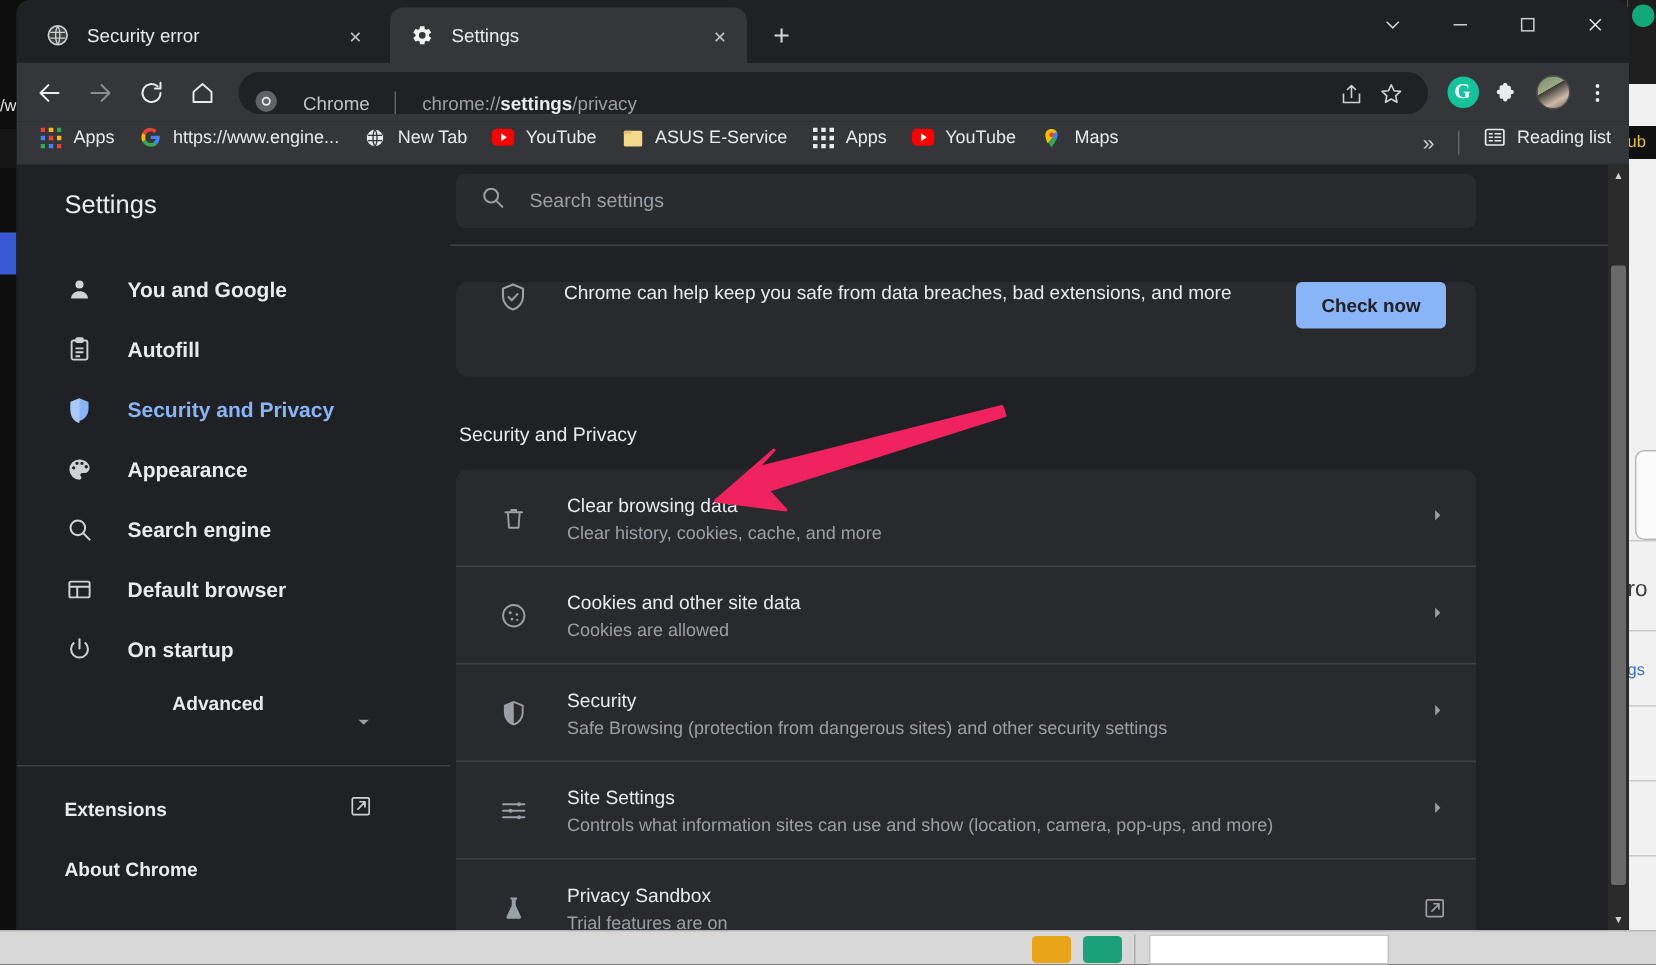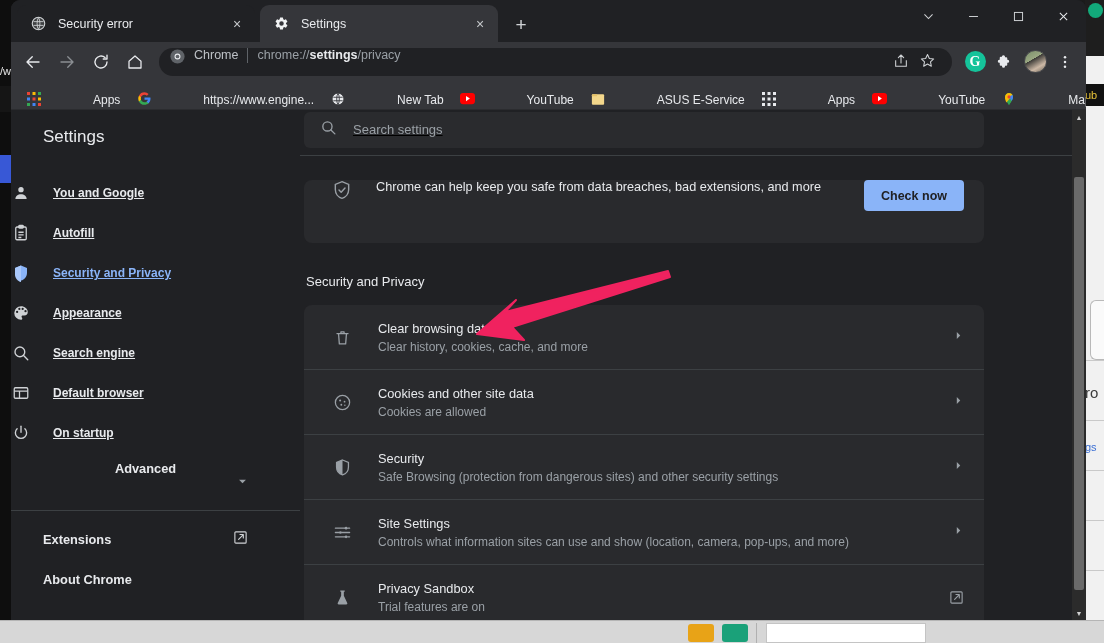--- a/index.html
+++ b/index.html
@@ -121,22 +121,23 @@
   }
   .nav-btn {
     width:32px; height:32px; flex:0 0 32px; margin-right:2px;
     display:flex; align-items:center; justify-content:center;
     border-radius:50%;
   }
   .nav-btn svg { display:block; }
   #omnibox {
     flex:1 1 auto; height:28px; margin:0 8px 0 6px;
     background:#202124; border-radius:14px;
-    display:flex; align-items:flex-start; padding:0 10px;
+    display:flex; align-items:flex-end; padding:0 10px;
     min-width:0;
+    gap:8px;
   }
   #omni-chrome-icon { width:17px; height:17px; flex:0 0 17px; margin-right:8px; }
   #omni-scheme { color:#bdc1c6; font-size:12.5px; white-space:nowrap; }
   #omni-divider { width:1px; height:15px; background:#5f6368; margin:0 9px; flex:0 0 1px; }
   #omni-url { font-size:12.5px; color:#9aa0a6; white-space:nowrap; overflow:hidden; }
   #omni-url b { color:#e8eaed; font-weight:bold; }
   #omni-actions { display:flex; align-items:center; margin-left:auto; padding-right:2px; }
   .omni-act { width:26px; height:26px; display:flex; align-items:center; justify-content:center; }
   .tb-right { display:flex; align-items:center; }
   .tb-btn { width:30px; height:30px; display:flex; align-items:center; justify-content:center; border-radius:50%; }
@@ -151,40 +152,40 @@
     border:1px solid #4a4b4e;
   }
 
   
   #bookmarks {
     position:relative; height:29px; background:#35363a;
     display:flex; align-items:center; padding:0 8px;
     border-bottom:1px solid #2b2c2f;
   }
   .bm {
-    display:flex; align-items:flex-end; height:23px; padding:0 7px;
-    border-radius:4px; margin-right:2px; white-space:nowrap;gap:44px;
+    display:flex; align-items:flex-start; height:23px; padding:0 7px;
+    border-radius:4px; margin-right:2px; white-space:nowrap;
   }
   .bm-ico { width:16px; height:16px; flex:0 0 16px; margin-right:7px; display:flex; align-items:center; justify-content:center; }
   .bm-label { color:#e8eaed; font-size:12px; }
   #bm-overflow { margin-left:auto; display:flex; align-items:center; }
   .bm-sep { width:1px; height:16px; background:#5f6368; margin:0 8px; }
 
   
   #page { position:relative; height:510px; background:#202124; display:flex; }
 
   #sidebar { width:289px; flex:0 0 289px; background:#202124; position:relative; }
   #settings-title {
     height:54px; display:flex; align-items:center; padding-left:32px;
     color:#e8eaed; font-size:17px;
   }
   #sidebar-list { padding-top:9px; }
   .side-item {
-    height:40px; display:flex; align-items:center; 
-    color:#e8eaed; font-size:12px; font-weight:bold;text-decoration:underline;
+    height:40px; display:flex; align-items:center; padding-left:32px;
+    color:#e8eaed; font-size:14px; font-weight:bold;
   }
   .side-item.selected { color:#8ab4f8; }
   .side-ico {
     width:20px; height:20px; flex:0 0 20px; margin-right:22px;
     display:flex; align-items:center; justify-content:center;
   }
   .side-adv {
     height:40px; display:flex; align-items:center; padding-left:32px; padding-right:52px;
     color:#e8eaed; font-size:12.8px; font-weight:bold; margin-top:8px;flex-direction:column;
   }
@@ -195,23 +196,22 @@
     color:#e8eaed; font-size:12.8px; font-weight:bold;
   }
   .side-link .ext { margin-left:auto; color:#cfd2d5; }
   #side-links { padding-top:8px; }
 
   
   #main {
     flex:1 1 auto; position:relative; overflow:hidden; background:#202124;
   }
   #search-wrap {
-    height:46px; display:flex; align-items:center; padding:0 0 6px 4px;
+    height:54px; display:flex; align-items:center; padding:0 0 6px 4px;
     border-bottom:1px solid #3c4043;
-    text-decoration:underline;
   }
   #search-box {
     width:680px; height:36px; background:#2a2b2e; border-radius:6px;
     display:flex; align-items:center; padding:0 16px;
   }
   #search-input-txt { color:#9aa0a6; font-size:13px; margin-left:16px; }
   #content { padding:24px 0 0 0; position:relative; }
   .card {
     width:680px; background:#292a2d; border-radius:8px; margin-left:4px;
   }

